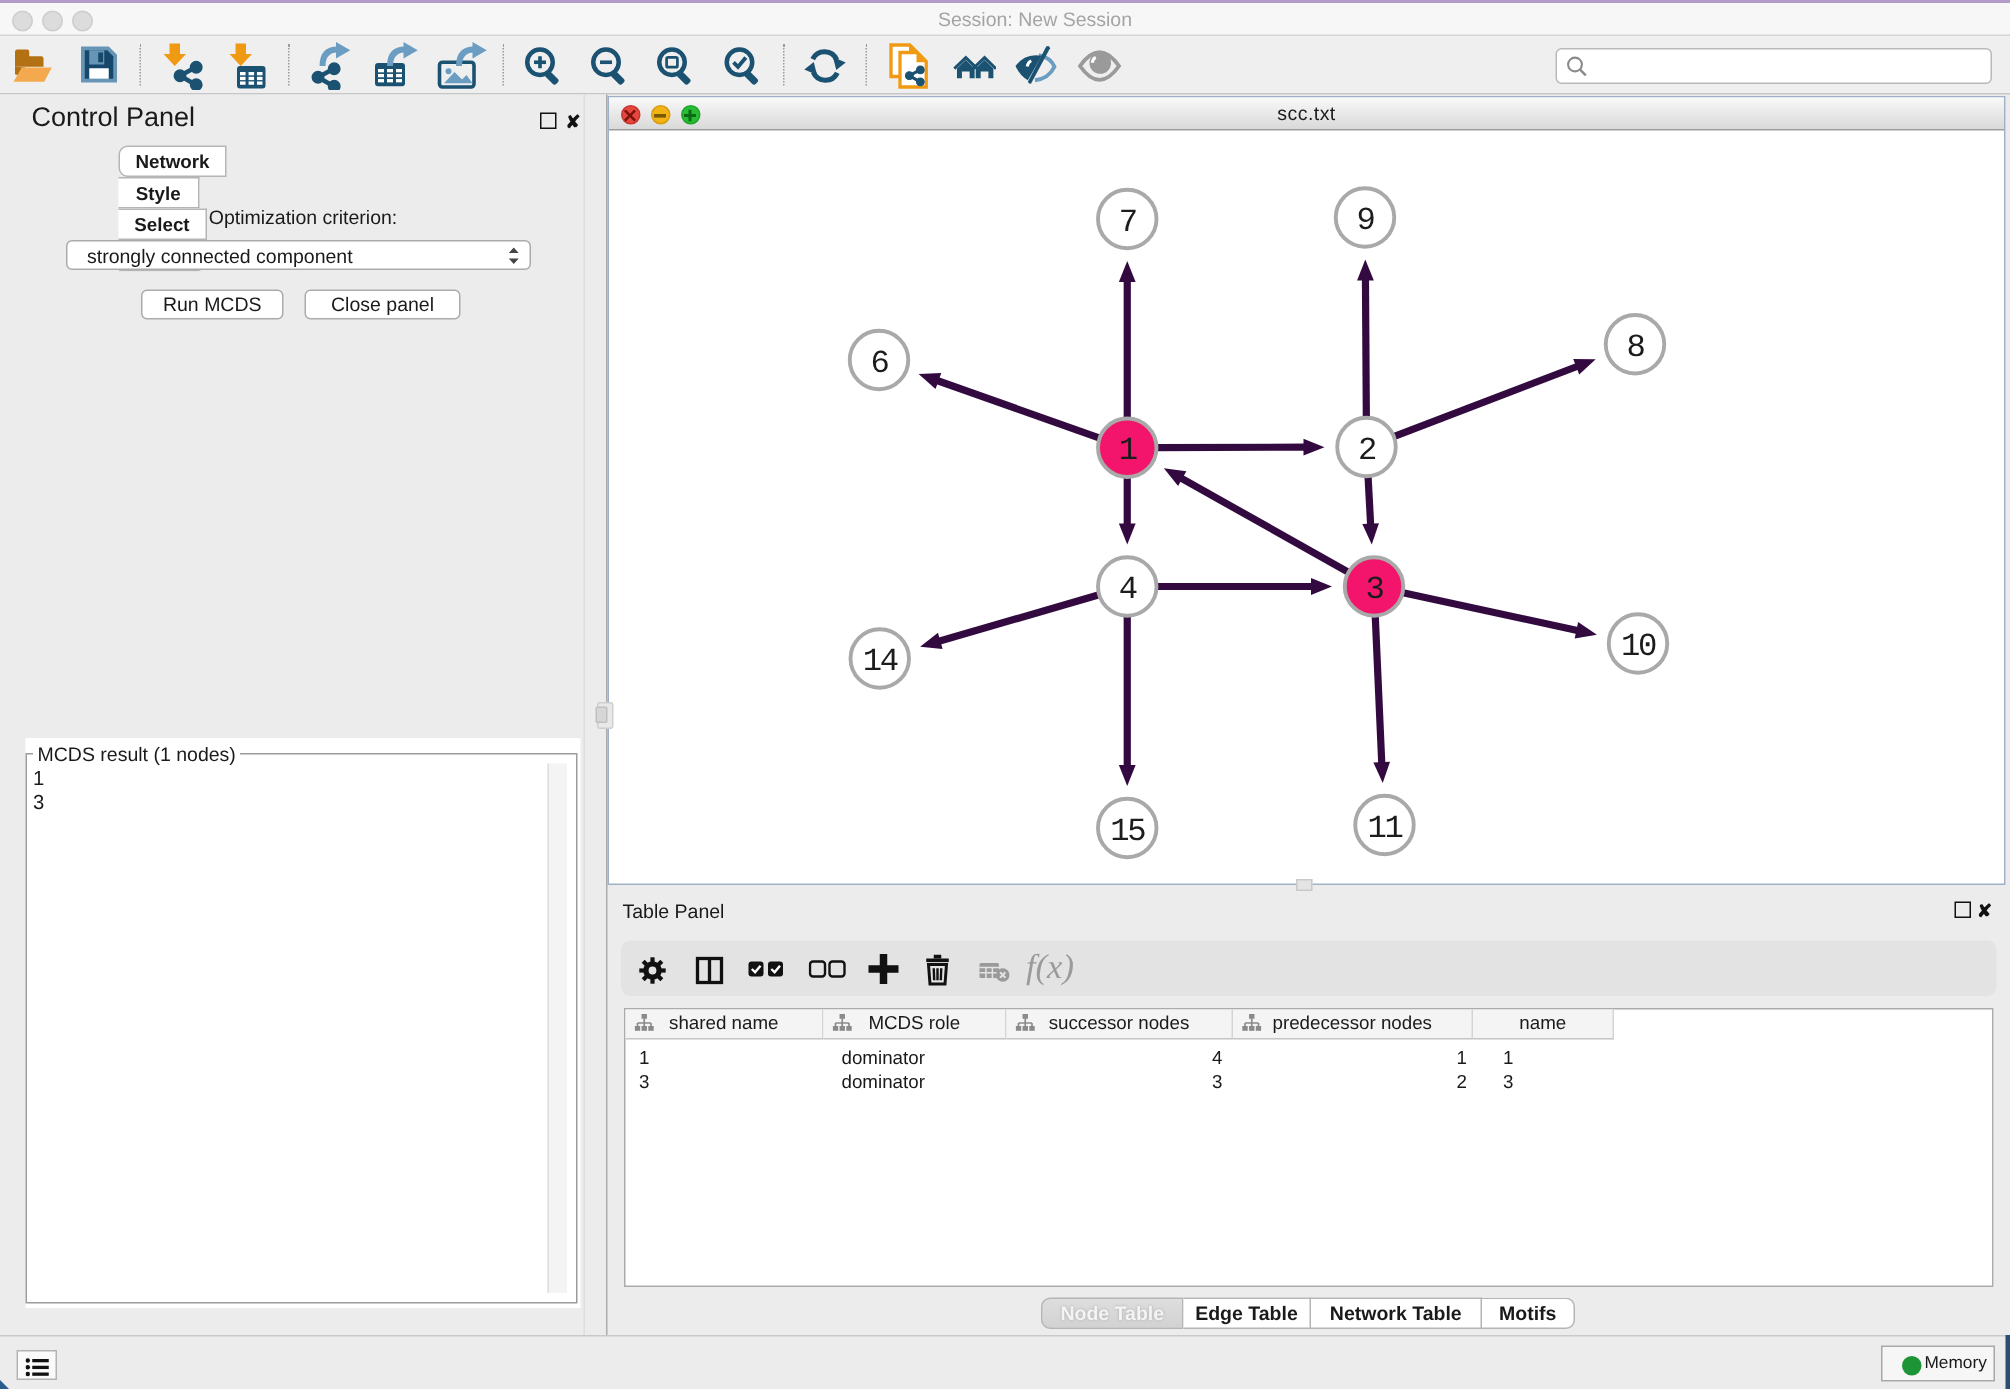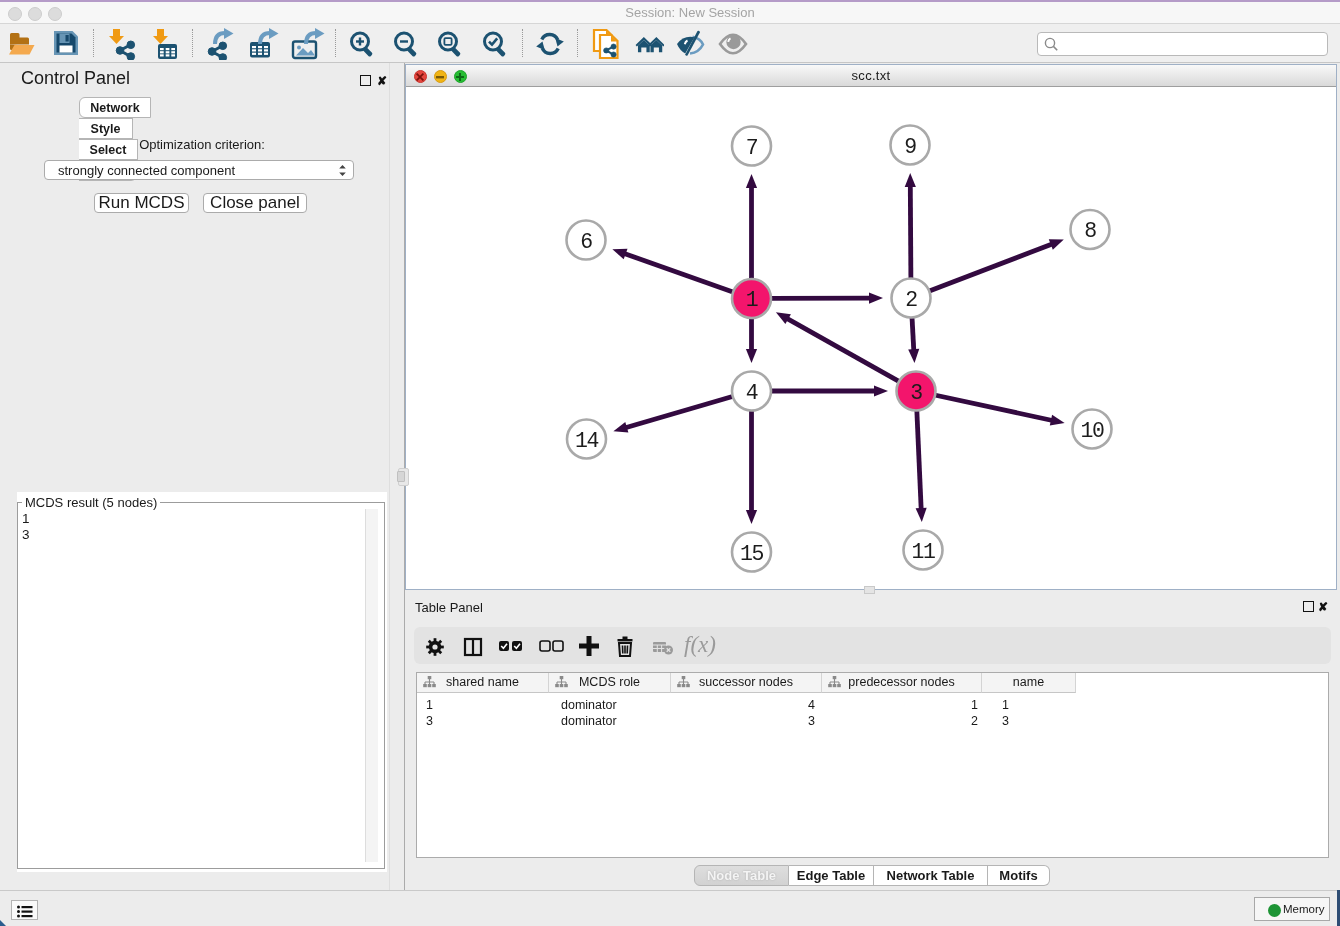--- a/index.html
+++ b/index.html
@@ -23,21 +23,21 @@
 .tabbar{display:flex;}
 .tab{box-sizing:border-box;height:21px;background:#fff;border:1px solid #b5b5b5;border-left:none;
  font-size:12.5px;font-weight:bold;text-align:center;line-height:20px;}
 .tab.first{border-left:1px solid #b5b5b5;border-radius:6px 0 0 6px;}
 .tab.last{border-radius:0 6px 6px 0;}
 .tab.dis{background:linear-gradient(#dedede,#d2d2d2);color:#f4f4f4;text-shadow:0 0 2px #aaa;}
 #optlabel{left:0;top:137px;width:404px;text-align:center;font-size:13px;}
 #optsel{left:44px;top:160px;width:310px;height:20px;background:#fff;border:1px solid #ababab;border-radius:4px;box-sizing:border-box;}
 #optsel span{position:absolute;left:13px;top:2px;font-size:13px;}
 .btn{background:#fff;border:1px solid #ababab;border-radius:4px;box-sizing:border-box;height:20px;
- font-size:17px;text-align:center;line-height:18px;top:193px;}
+ font-size:13px;text-align:center;line-height:18px;top:193px;}
 
 #mcdsbox{left:17px;top:492px;width:370px;height:380px;background:#fff;}
 #mcdslegend{left:22px;top:495px;background:#fff;padding:0 3px;font-size:13px;}
 #mcdsborder{left:17px;top:502px;width:366px;height:365px;border:1px solid #9c9c9c;}
 #mcdsta{left:22px;top:511px;width:352px;height:355px;background:#fff;font-size:13.5px;line-height:16px;}
 #mcdssb{left:365px;top:509px;width:12px;height:353px;background:#f4f4f4;border-left:1px solid #ddd;}
 
 #sccwin{left:405px;top:64px;width:932px;height:526px;background:#fff;border:1px solid #9fb0c6;box-sizing:border-box;}
 #scctitle{left:0;top:0;width:930px;height:21px;background:linear-gradient(#f9f9f9,#d9d9d9);border-bottom:1px solid #9e9e9e;}
 #scctext{left:0;top:3px;width:930px;text-align:center;font-size:13px;letter-spacing:0.3px;color:#1a1a1a;}
@@ -234,21 +234,21 @@
 <div class="abs" id="optsel">
     <span>strongly connected component</span>
   <svg class="abs" style="right:6px;top:3px;" width="9" height="13" viewBox="0 0 9 13">
   <path d="M1.2 4.6 L4.5 1 L7.8 4.6 Z M1.2 8.4 L4.5 12 L7.8 8.4 Z" fill="#444"></path>
     </svg>
 </div>
 <div class="abs btn" style="left:94px;width:95px;">Run MCDS</div>
 <div class="abs btn" style="left:203px;width:104px;">Close panel</div>
 <div class="abs" id="mcdsbox"></div>
 <div class="abs" id="mcdsborder"></div>
-<div class="abs" id="mcdslegend">MCDS result (5 nodes)</div>
+<div class="abs" id="mcdslegend">MCDS result (1 nodes)</div>
 <div class="abs" id="mcdsta">1<br>3</div>
 <div class="abs" id="mcdssb"></div>
 
 <div class="abs" id="sccwin">
   <div class="abs" id="scctitle"></div>
   <div class="abs" id="scctext">scc.txt</div>
   <div class="abs light" style="left:7.5px;background:#e5463e;border:1px solid #c8362f;"></div>
   <div class="abs light" style="left:27.5px;background:#f1b414;border:1px solid #d79c12;"></div>
   <div class="abs light" style="left:47.5px;background:#27bd33;border:1px solid #1ea42c;"></div>
   <svg class="abs" style="left:10px;top:7.5px;" width="8" height="8" viewBox="0 0 8 8">

